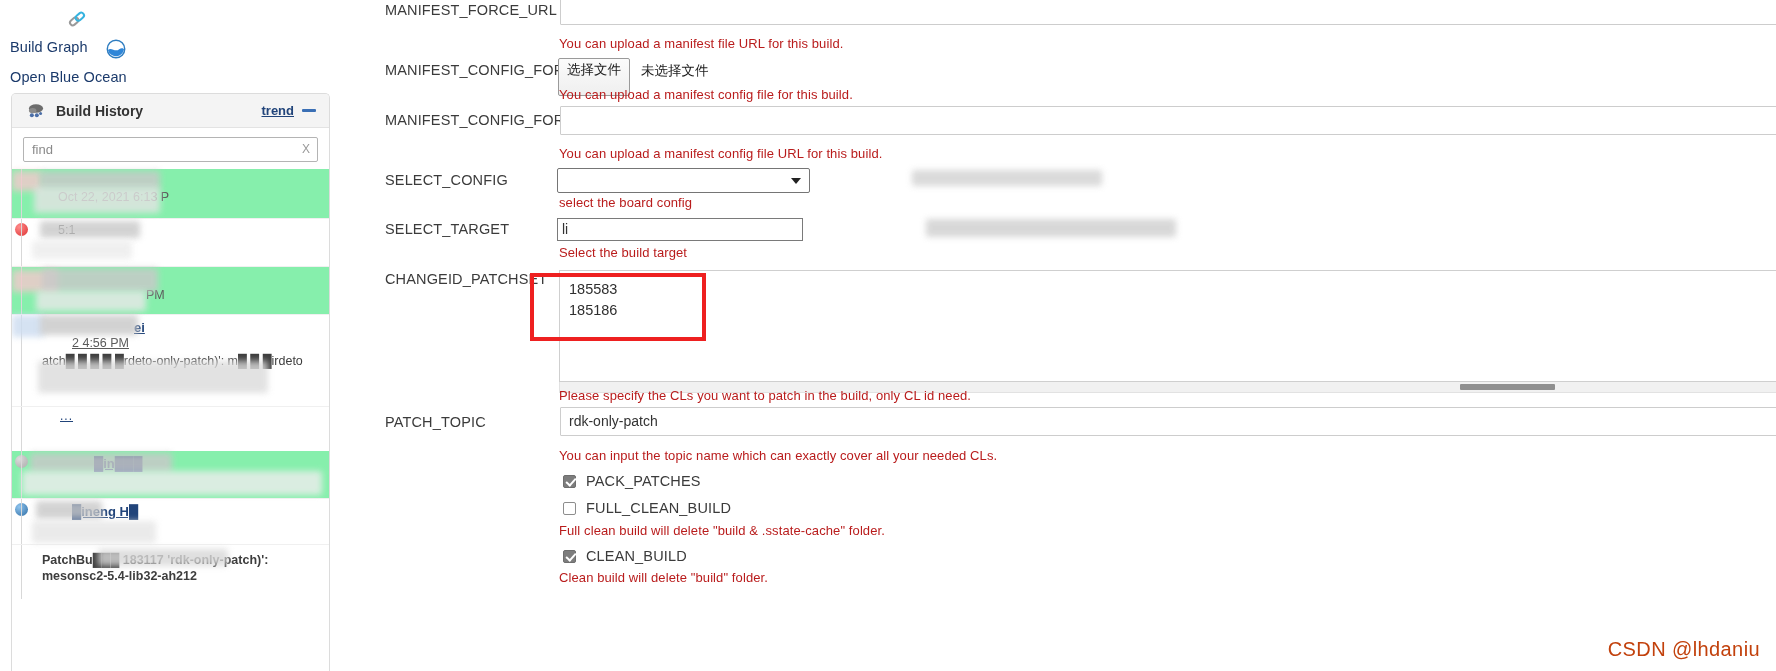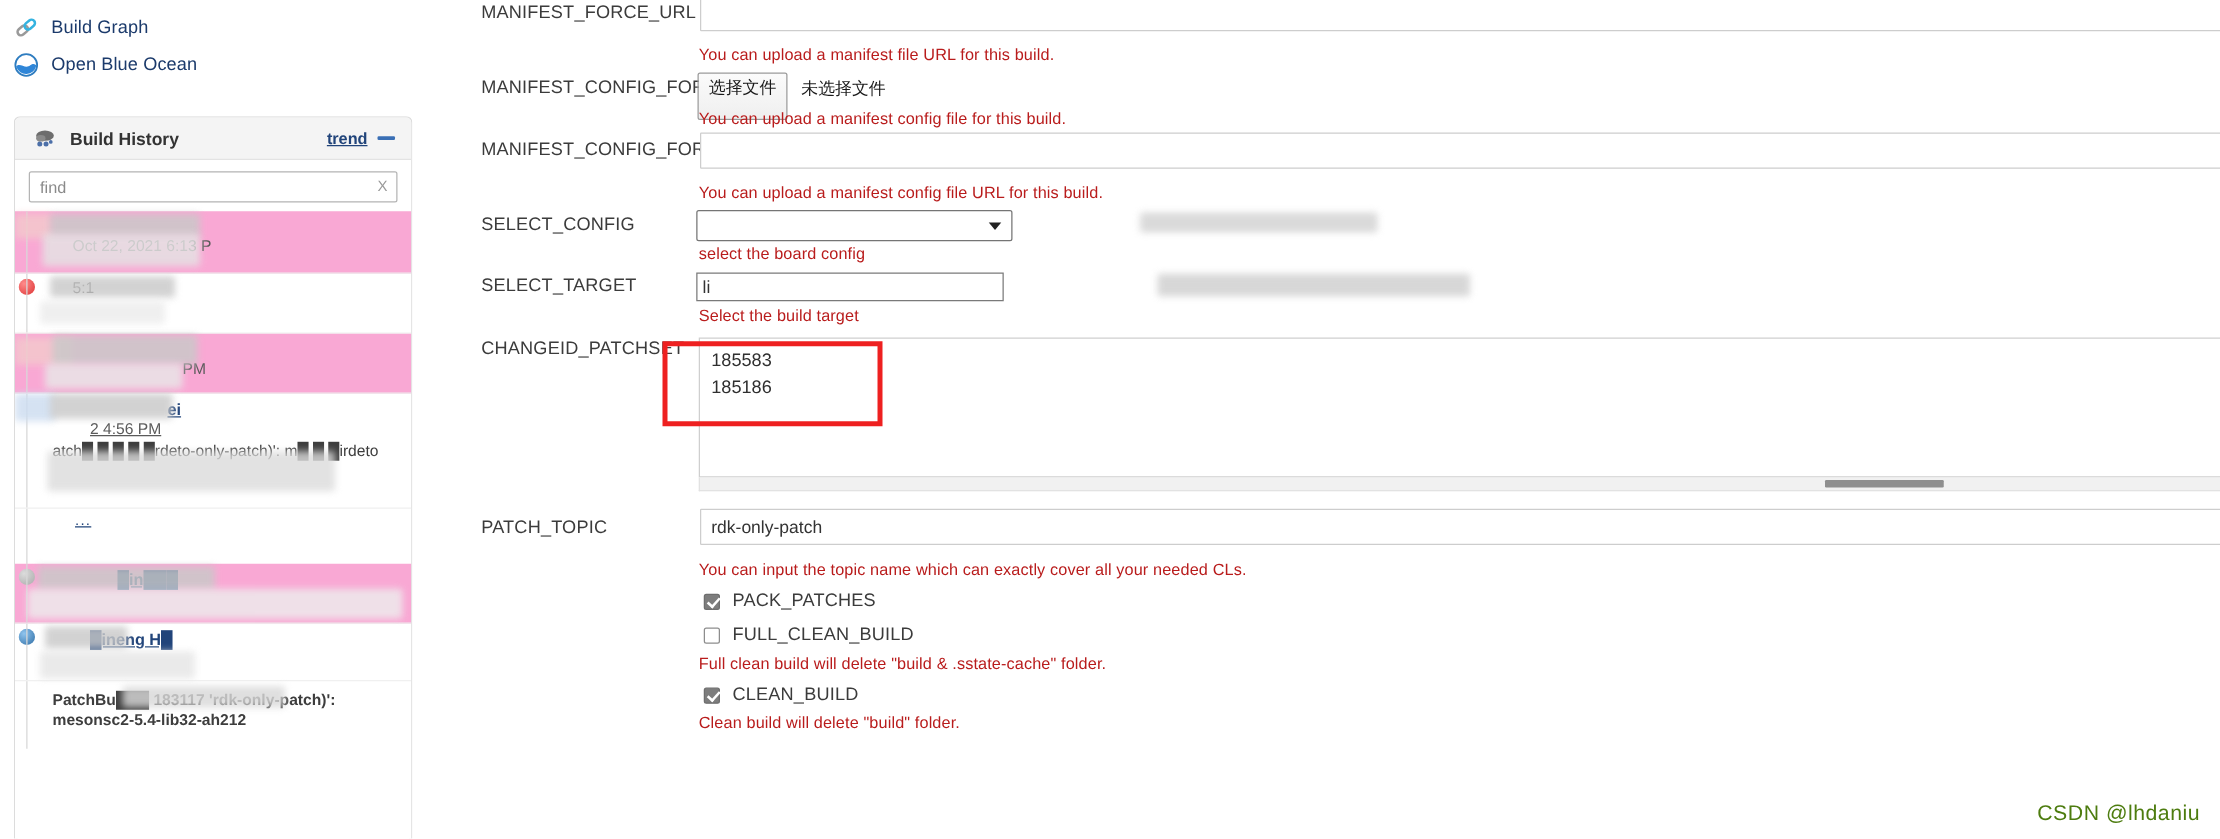--- a/index.html
+++ b/index.html
@@ -21,24 +21,25 @@
   
   #sidebar {
     position: absolute;
     left: 0; top: 0;
     width: 340px;
     height: 671px;
     background: #fff;
   }
   .side-task {
     display: flex;
-    align-items: center;
+    align-items: flex-end;
     height: 28px;
     padding-left: 10px;
     gap: 9px;
+    flex-direction: column;
   }
   .side-task .lbl {
     font-size: 14.5px;
     color: #1b3a6b;
     letter-spacing: .1px;
   }
   .ico { width: 22px; height: 22px; flex: 0 0 22px; display:block; }
 
   
   #bh-panel {
@@ -99,21 +100,21 @@
   }
 
   
   #bh-list { position: relative; }
   .bh-row {
     position: relative;
     padding: 4px 0 5px 22px;
     border-bottom: 1px solid #f0f0f0;
     min-height: 44px;
   }
-  .bh-row.alt { background: #f9a8d4; }
+  .bh-row.alt { background: #86efac; }
   .bh-line {
     position: relative;
     height: 17px;
     display: flex;
     align-items: center;
   }
   .bh-link {
     font-size: 13px;
     color: #21447a;
     text-decoration: underline;
@@ -315,22 +316,22 @@
   }
   .cblabel {
     font-size: 14.5px;
     color: #3b3b3b;
     letter-spacing: .15px;
   }
 
   #watermark {
     position: absolute;
     right: 16px; bottom: 10px;
-    font-size: 17px;
-    color: #4d7c0f;
+    font-size: 20px;
+    color: #c2410c;
     letter-spacing: .4px;
   }
 </style>
 </head>
 <body>
 
 <div id="page">
 
   <div id="sidebar">
 
@@ -481,20 +482,21 @@
 
     <div class="plabel" style="top:271px;">CHANGEID_PATCHSET</div>
     <div id="ta-wrap">
       <div class="line">185583</div>
       <div class="line">185186</div>
     </div>
     <div id="ta-scroll">
       <div id="ta-thumb"></div>
     </div>
     <div id="redbox"></div>
+    <div class="pdesc" style="left:203px; top:388px;">Please specify the CLs you want to patch in the build, only CL id need.</div>
 
     <div class="plabel" style="top:414px;">PATCH_TOPIC</div>
     <div class="ptext" style="top:407px;">rdk-only-patch</div>
     <div class="pdesc" style="left:203px; top:448px;">You can input the topic name which can exactly cover all your needed CLs.</div>
 
     <div class="cbrow" style="left:207px; top:473px;">
       <span class="cbox on"></span>
       <span class="cblabel">PACK_PATCHES</span>
     </div>
 

